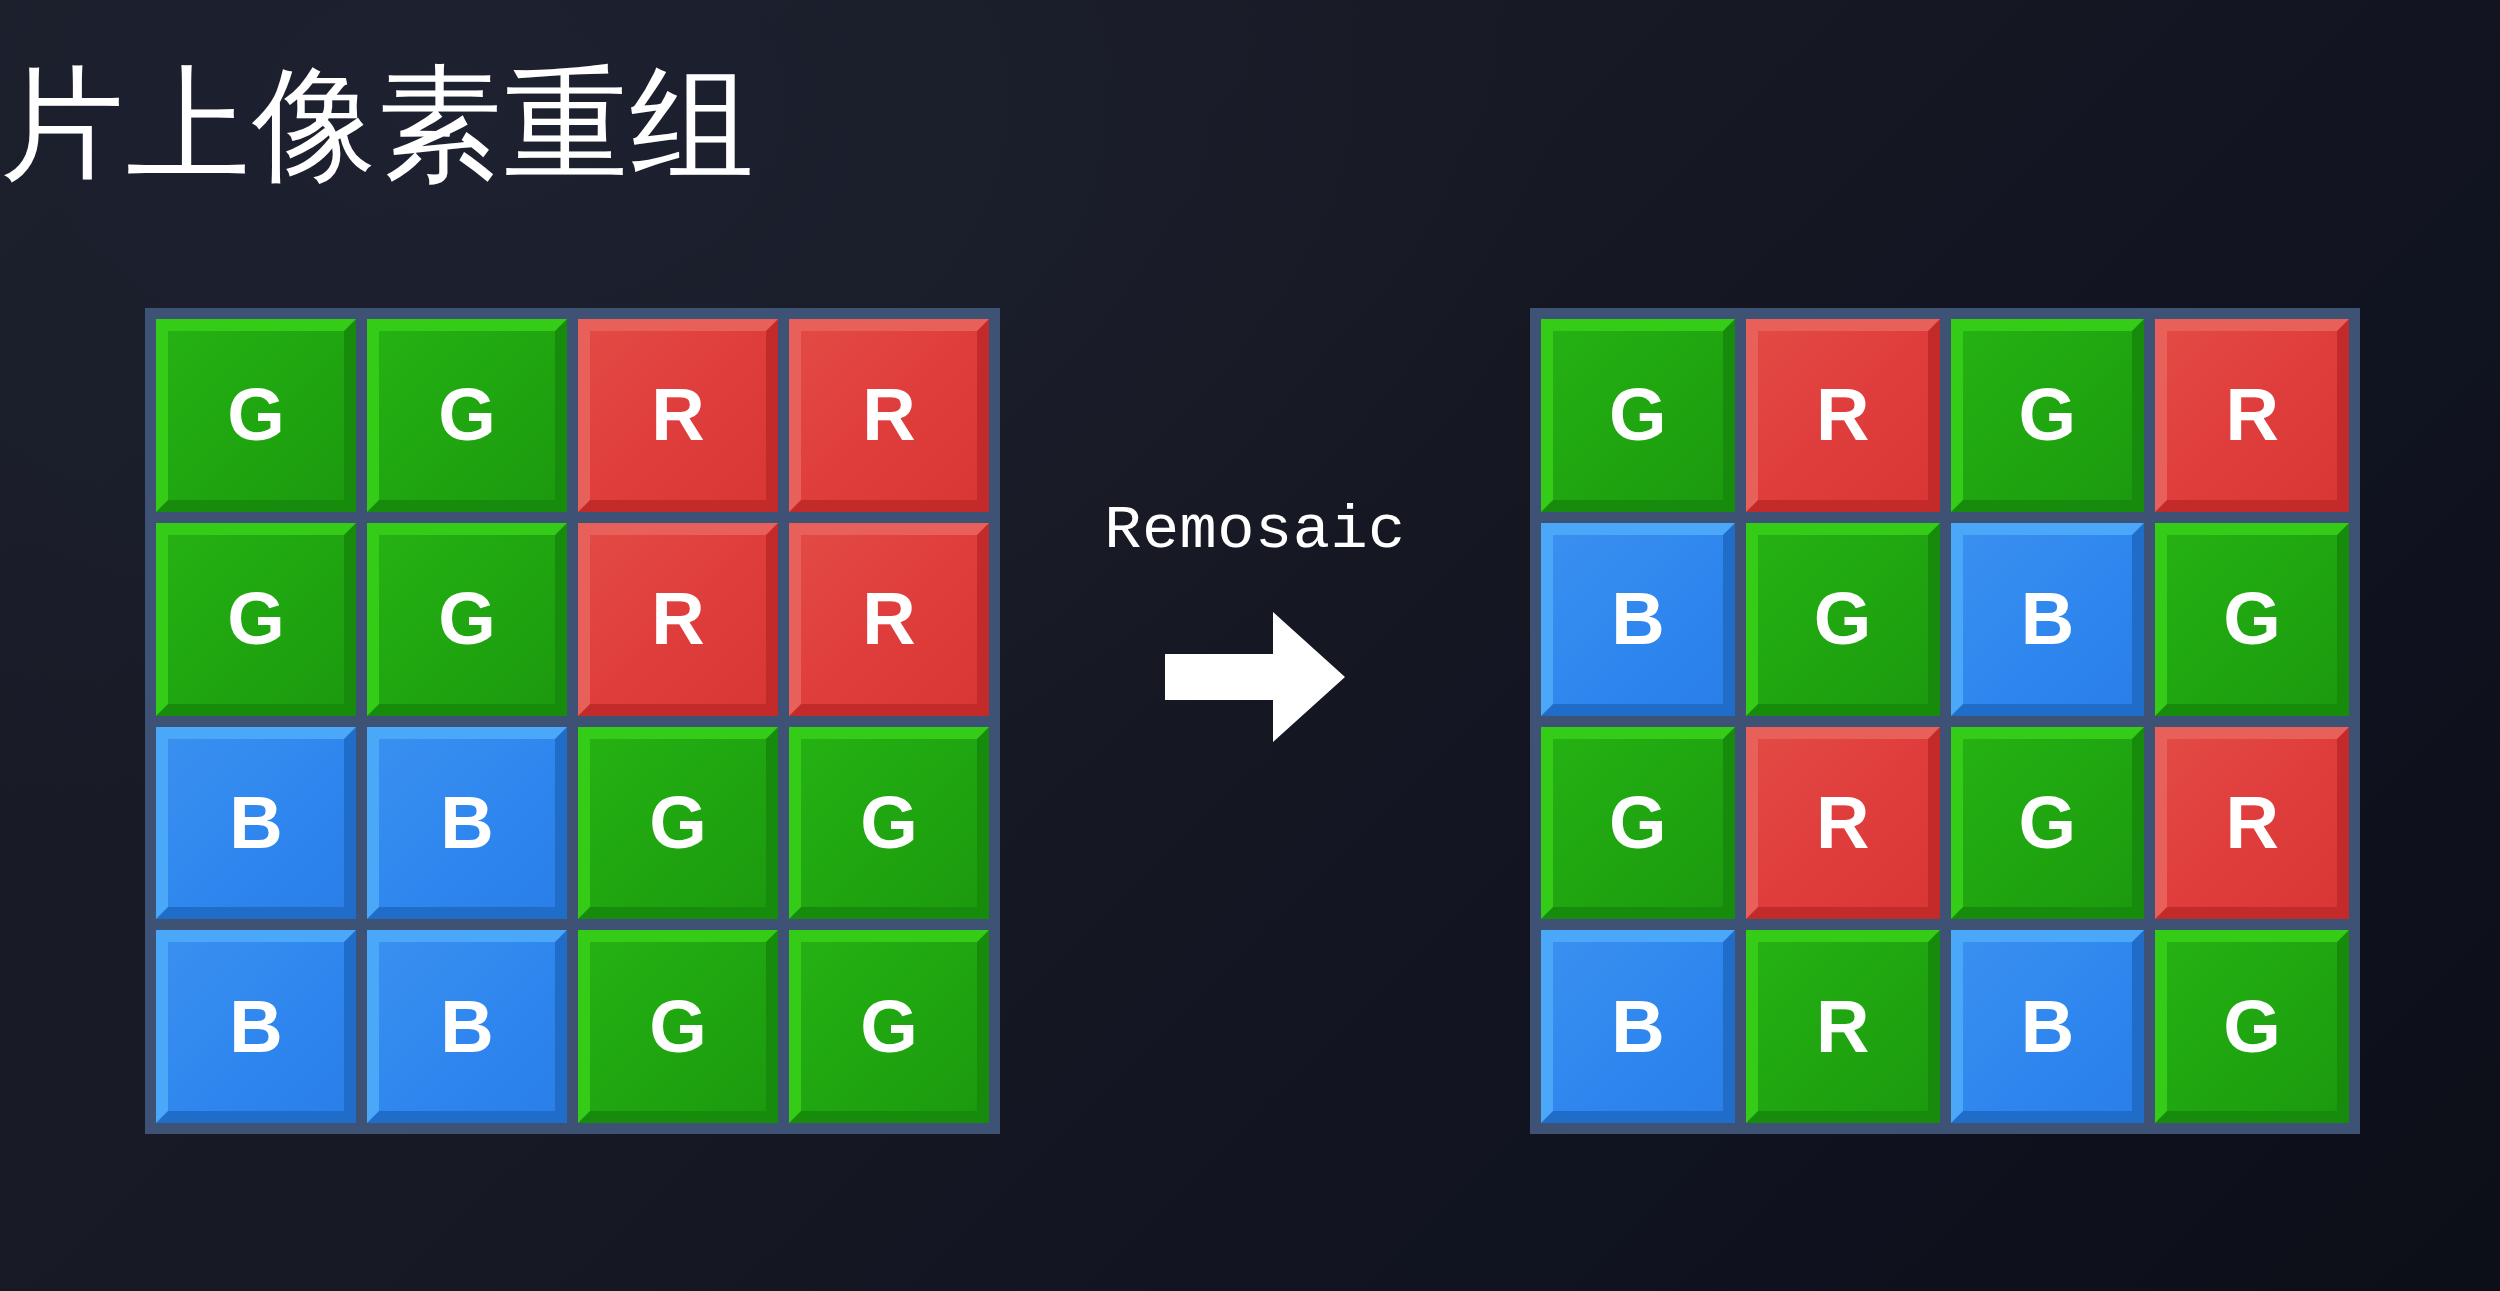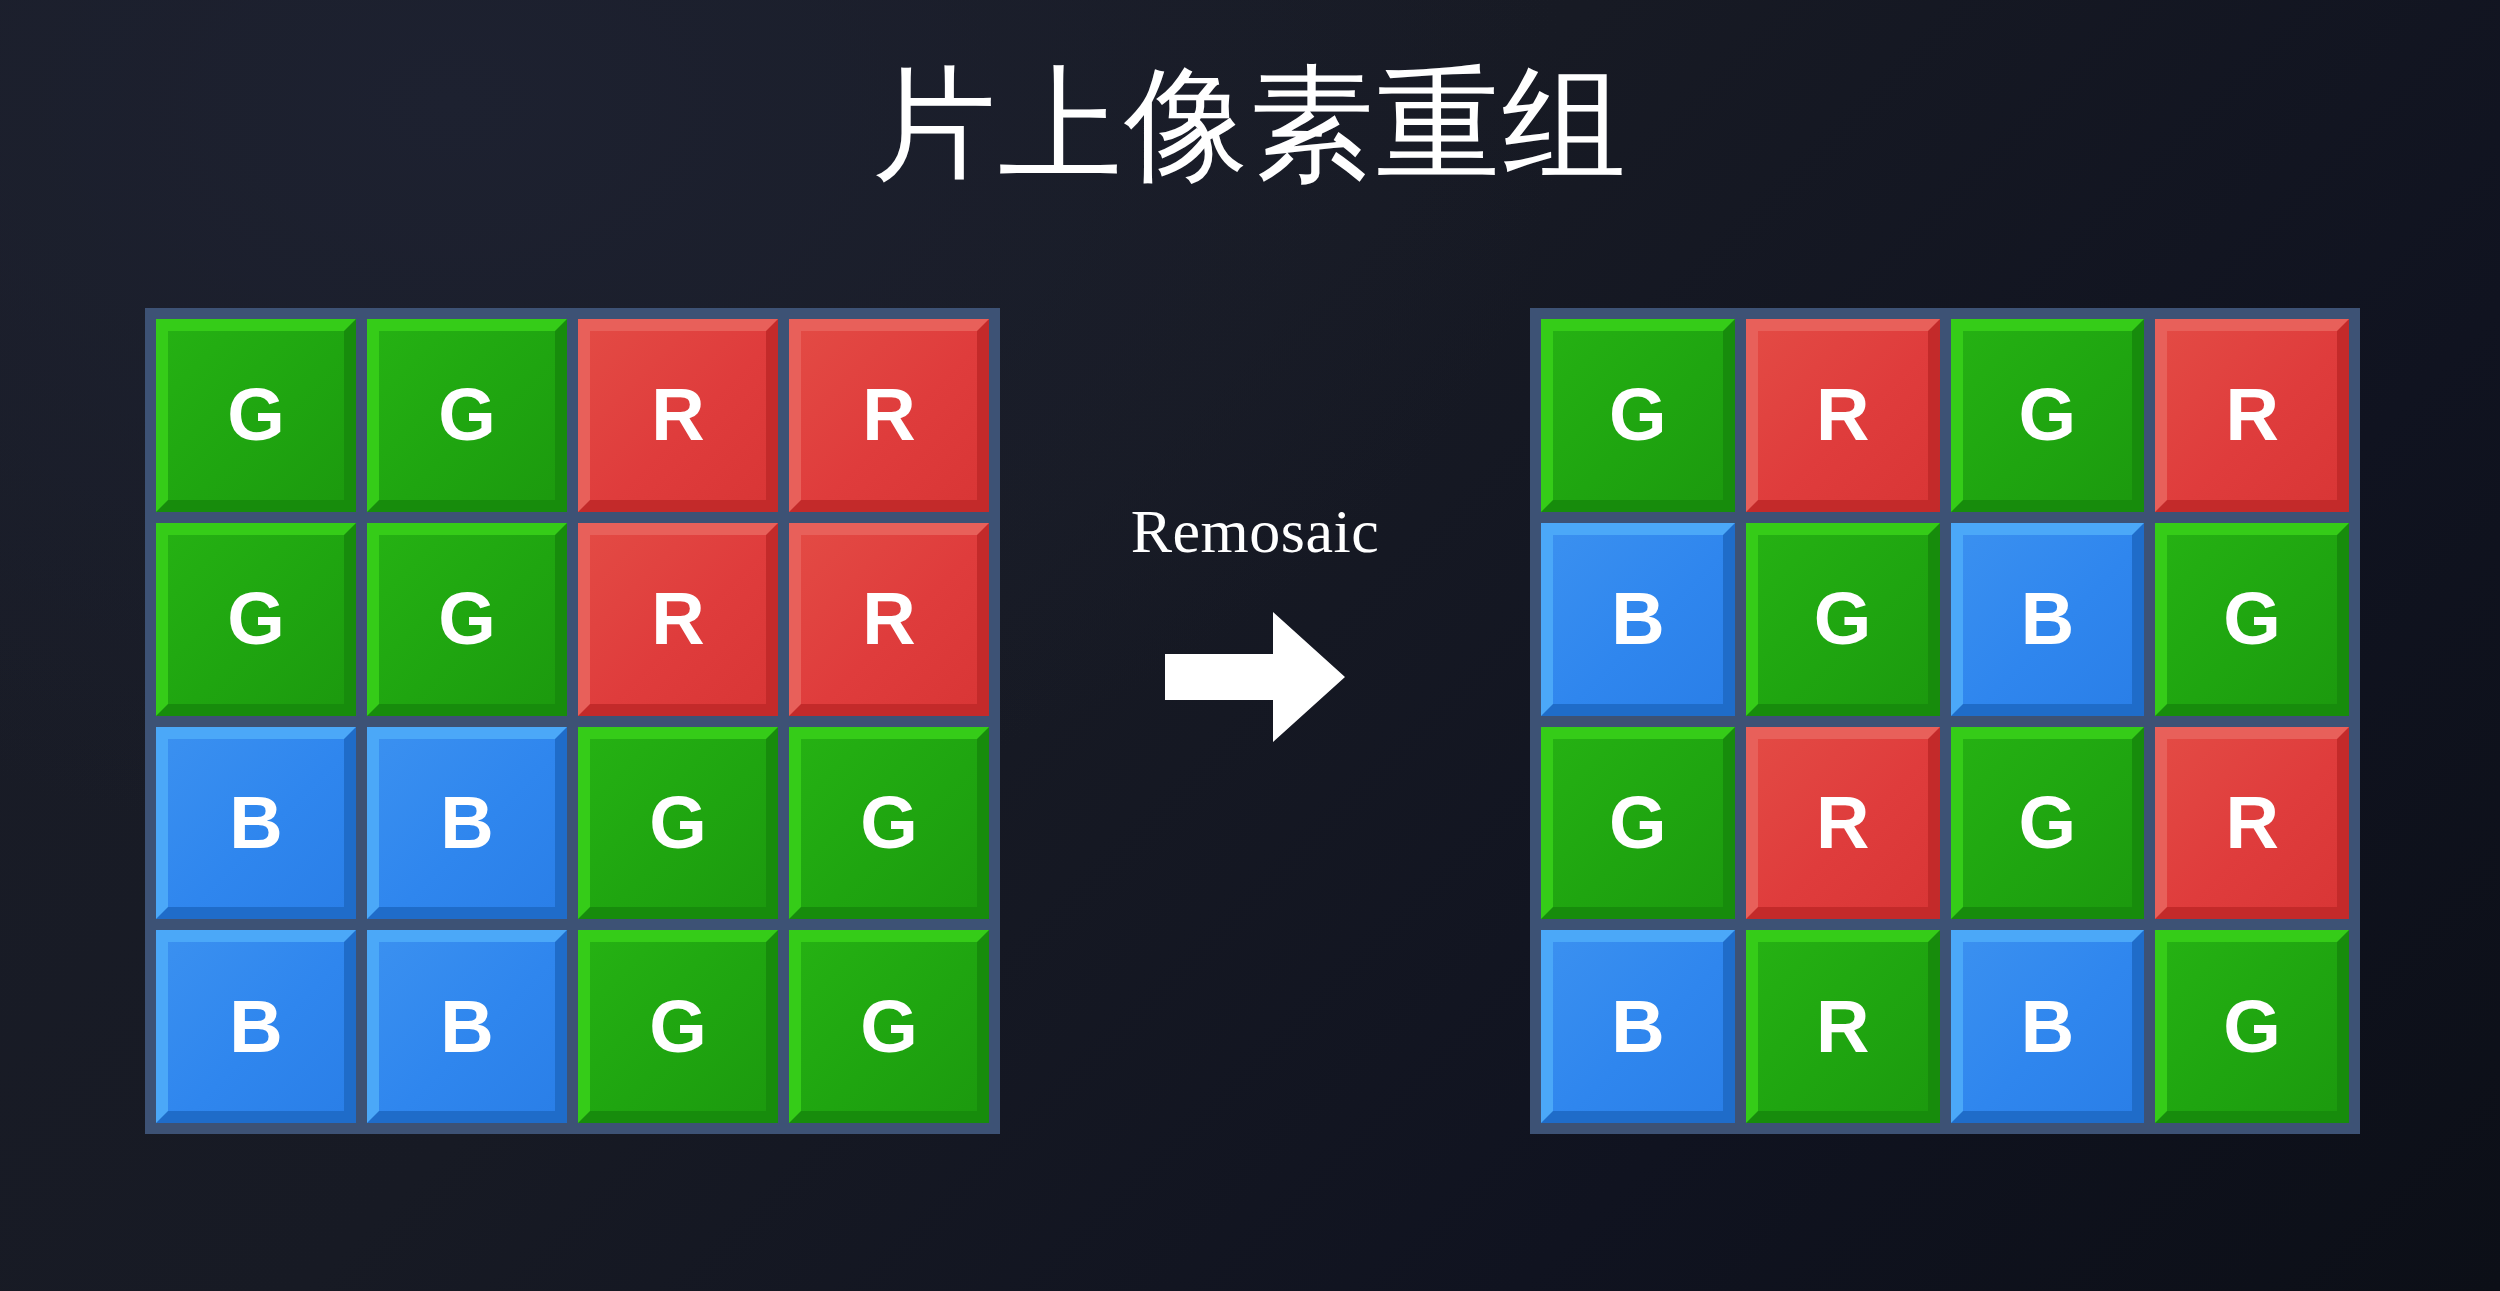--- a/index.html
+++ b/index.html
@@ -24,21 +24,21 @@
       linear-gradient(135deg, #1a1d28 0%, #171a24 42%, #101320 74%, #0c0f17 100%);
     overflow: hidden;
   }
 
   
   #title {
     position: absolute;
     left: 0;
     top: 58px;
     width: 2500px;
-    text-align: center;
+    text-align: left;
     color: #ffffff;
     font-size: 124px;
     line-height: 1.08;
     font-weight: 400;
     letter-spacing: 2px;
     white-space: nowrap;
     font-family: "DejaVu Sans", "Liberation Sans", sans-serif;
   }
 
   
@@ -127,21 +127,21 @@
     top: 500px;
     width: 390px;
     text-align: center;
   }
   #remosaic-label {
     color: #ffffff;
     font-size: 62px;
     line-height: 1;
     font-weight: 400;
     letter-spacing: 0.5px;
-    font-family: Liberation Serif, serif;
+    font-family: Liberation Mono, monospace;
   }
   #arrow-wrap {
     margin-top: 50px;
     display: flex;
     justify-content: center;
   }
   #arrow-icon {
     display: block;
   }
 </style>

